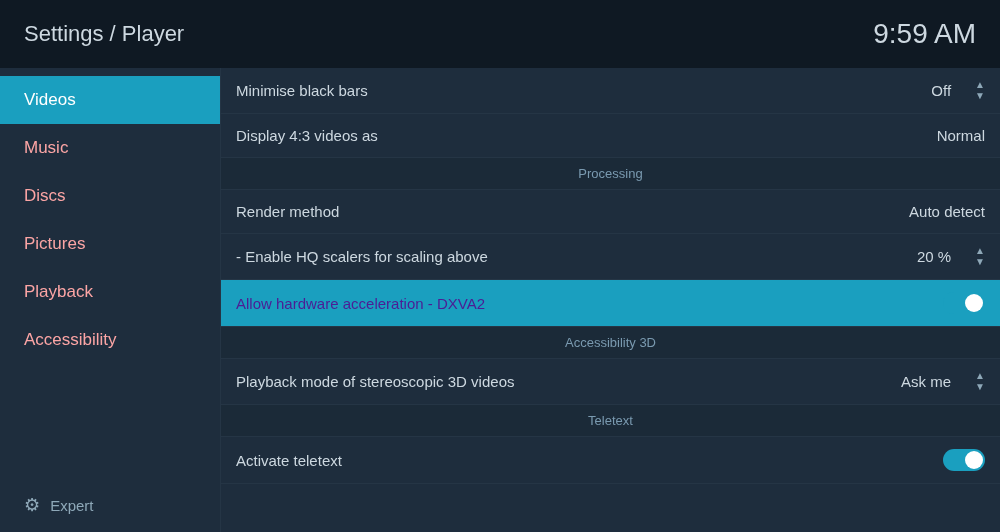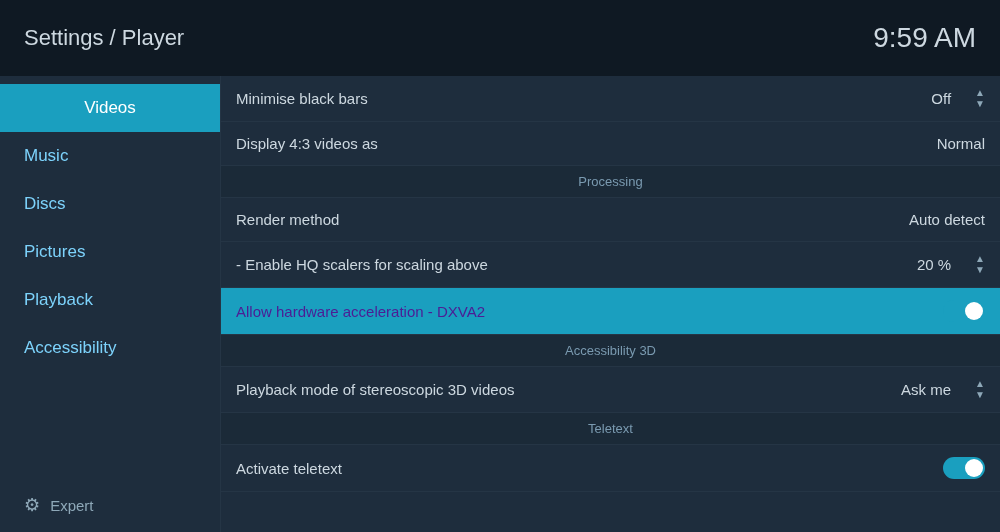--- a/index.html
+++ b/index.html
@@ -10,21 +10,21 @@
       font-family: 'Arial', sans-serif;
       color: #fff;
       overflow: hidden;
       display: flex;
       flex-direction: column;
     }
 
     
     .header {
       background: #0f1923;
-      height: 76px;
+      height: 68px;
       display: flex;
       align-items: center;
       justify-content: space-between;
       padding: 0 24px;
       flex-shrink: 0;
     }
     .header-title {
       font-size: 22px;
       color: #cdd8e0;
       font-weight: 300;
@@ -47,28 +47,27 @@
       width: 220px;
       background: #1e2d3d;
       flex-shrink: 0;
       display: flex;
       flex-direction: column;
       padding-top: 8px;
     }
     .sidebar-item {
       padding: 14px 24px;
       font-size: 17px;
-      color: #7dd3fc;
+      color: #fca5a5;
       cursor: pointer;
       font-weight: 400;
     }
     .sidebar-item.active {
       background: #1a9fbf;
       color: #fff;
-      text-align: center;
     }
     .sidebar-spacer {
       flex: 1;
     }
     .sidebar-expert {
       display: flex;
       align-items: center;
       gap: 10px;
       padding: 16px 24px;
       color: #8ea8b8;

